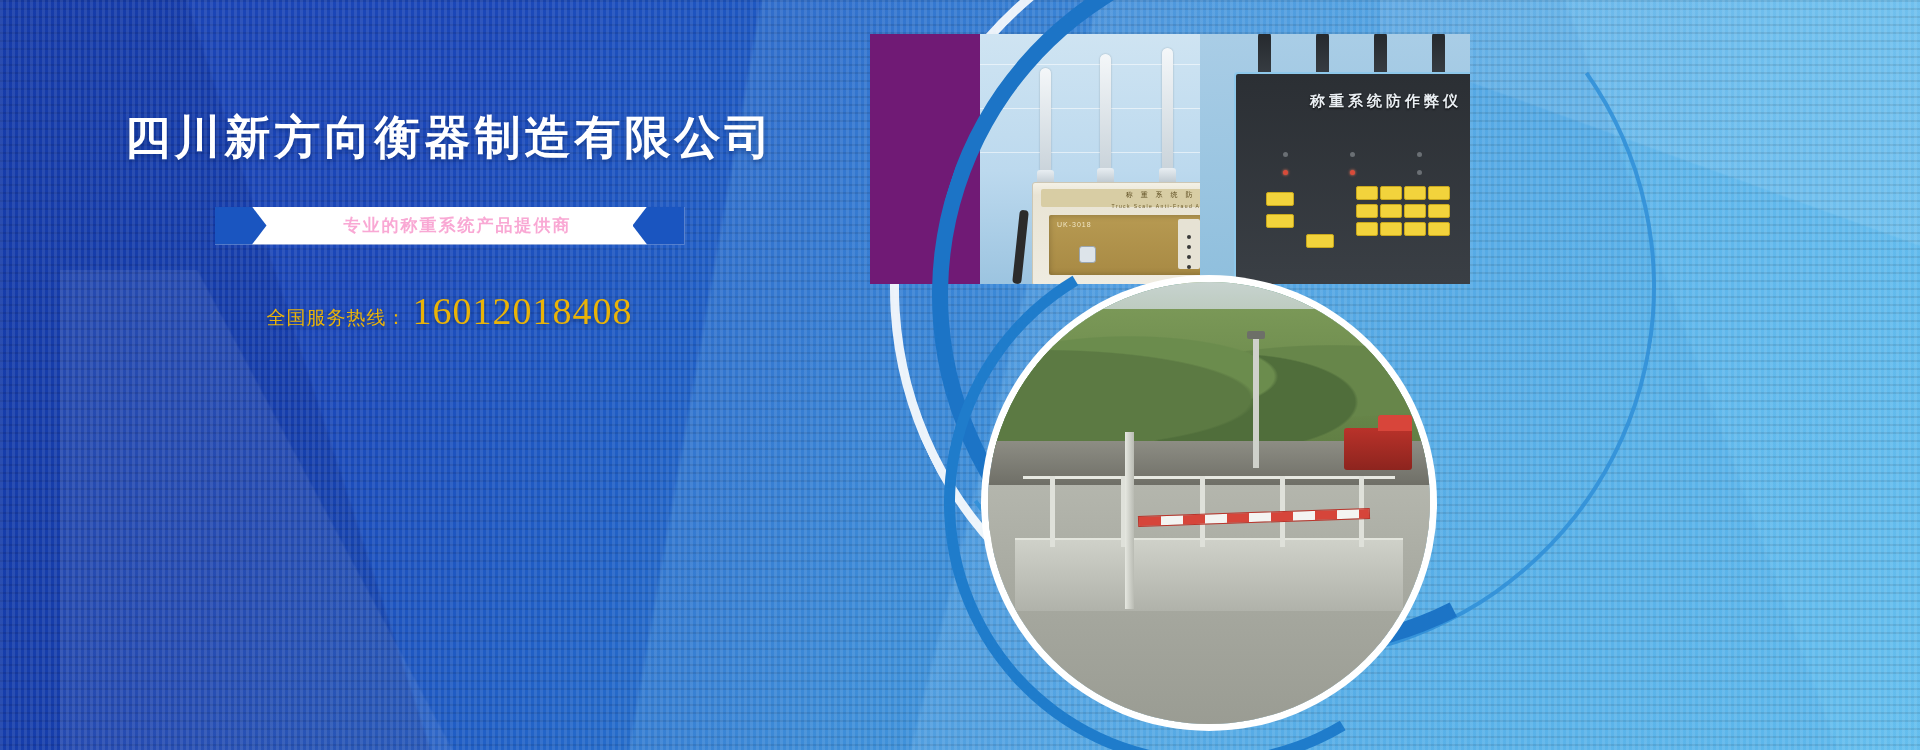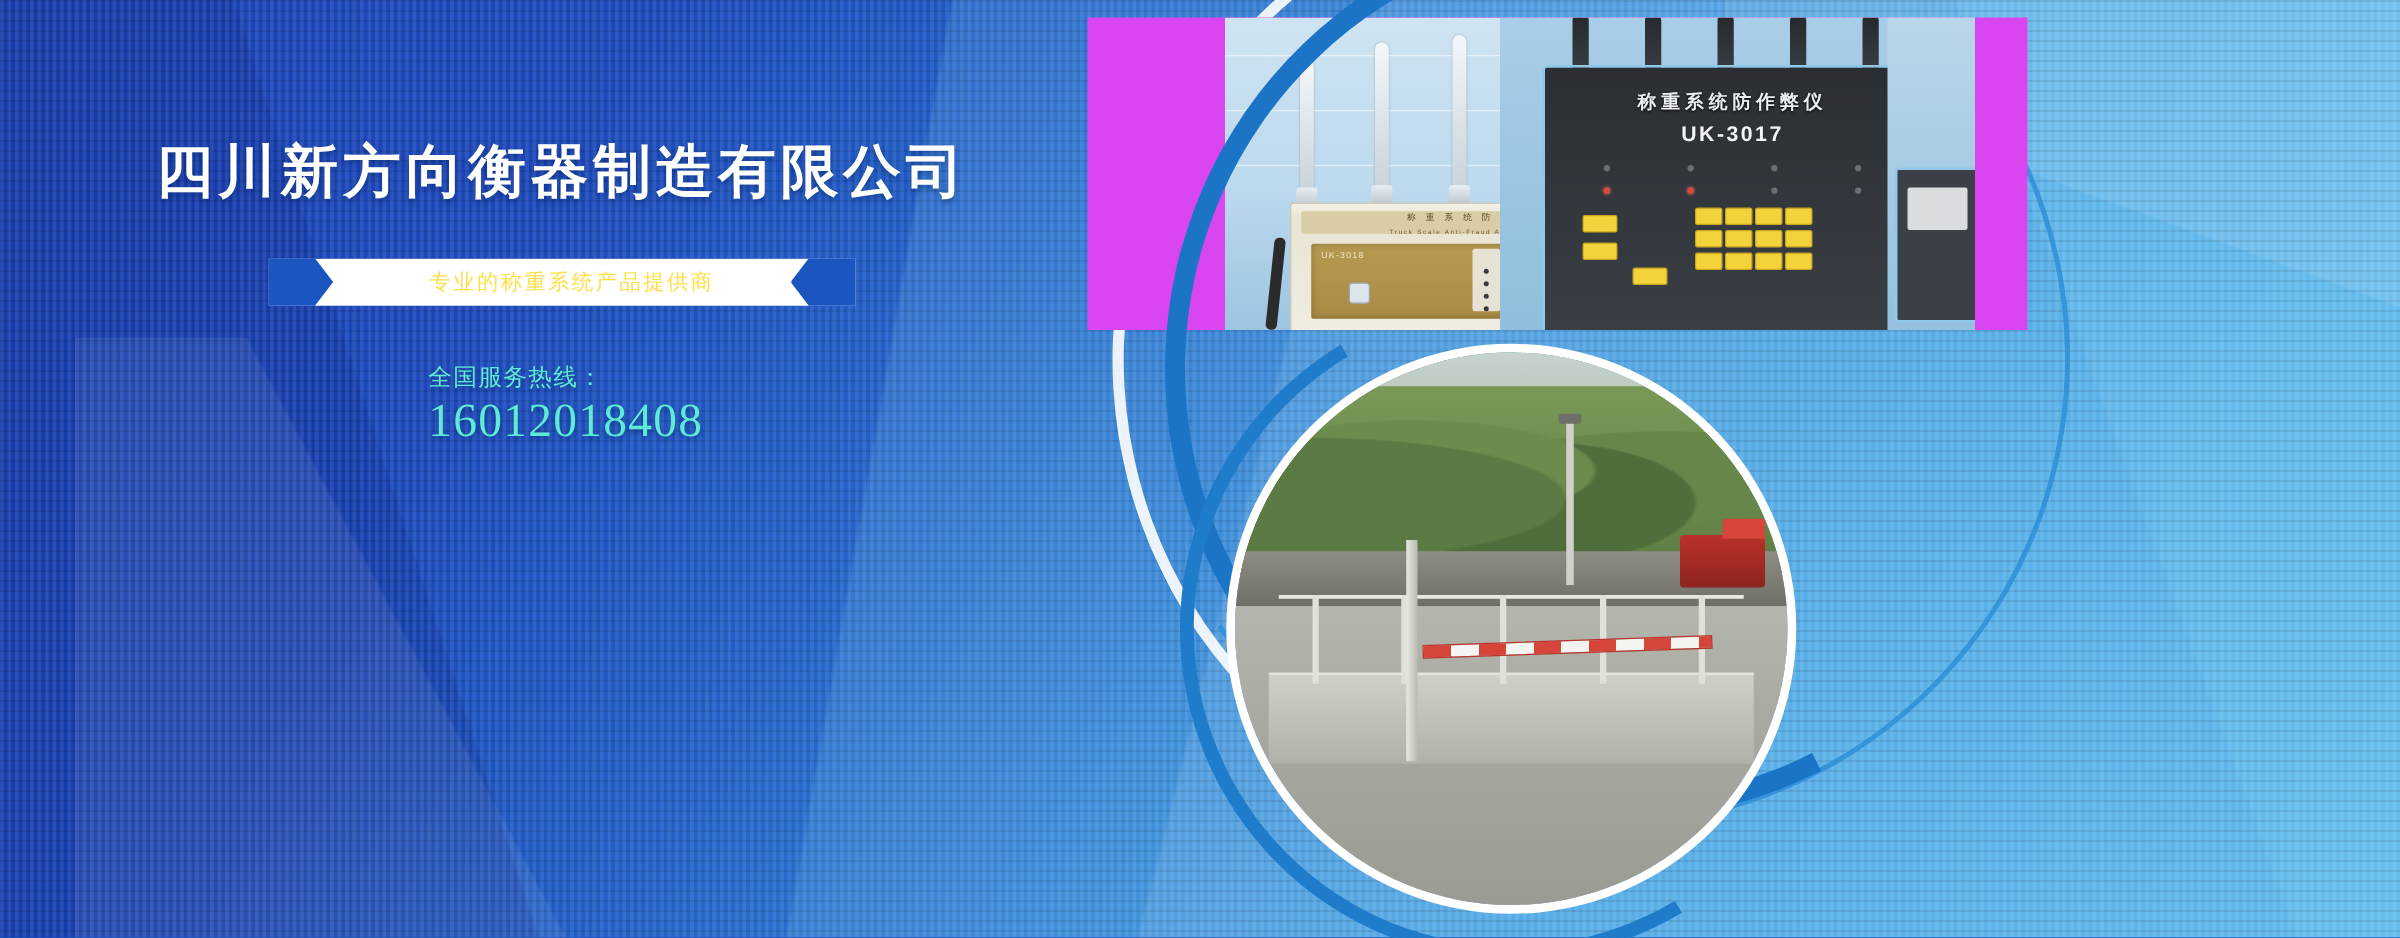--- a/index.html
+++ b/index.html
@@ -79,41 +79,40 @@
     clip-path:polygon(0 0,100% 0,100% 100%,0 100%);
     box-shadow:0 1px 3px rgba(0,20,70,.25);
   }
   .ribbon-arrow{
     position:absolute;top:0;width:52px;height:38px;background:#1a55c0;
   }
   .ribbon-arrow.left{left:0;clip-path:polygon(0 0,72% 0,100% 50%,72% 100%,0 100%);}
   .ribbon-arrow.right{right:0;clip-path:polygon(100% 0,28% 0,0 50%,28% 100%,100% 100%);}
   .ribbon-text{
     position:relative;z-index:3;
-    color:#fde047;font-size:17px;font-weight:normal;letter-spacing:2px;margin-left:16px;
+    color:#f9a8d4;font-size:17px;font-weight:bold;letter-spacing:2px;margin-left:16px;
   }
 
   .body-para{
     margin-top:40px;
     width:700px;
     color:#ffffff;
     font-size:17px;
     line-height:2.05;
     text-align:justify;
     text-align-last:center;
     letter-spacing:.4px;
     text-shadow:0 1px 3px rgba(0,30,90,.4);
   }
 
   .hotline{
     margin-top:44px;
     display:flex;align-items:baseline;justify-content:center;
-    color:#5eead4;
+    color:#eab308;
     text-shadow:0 2px 4px rgba(0,30,90,.45);
-    flex-direction:column;
   }
   .hotline-label{font-size:19px;letter-spacing:1px;}
   .hotline-number{
     font-family:"Liberation Serif","DejaVu Serif",serif;
     font-size:38px;letter-spacing:1px;margin-left:6px;
   }
 
   
   .visual{
     position:absolute;left:860px;top:0;width:1060px;height:750px;
@@ -133,22 +132,22 @@
     transform:rotate(18deg);
   }
   .arc-blue-thin{
     left:46px;top:-88px;width:742px;height:742px;
     border-width:4px;border-bottom-color:#2f8fd8;border-right-color:#2f8fd8;
     transform:rotate(10deg);opacity:.85;
   }
 
   
   .panel-top{
-    position:absolute;left:10px;top:14px;width:752px;height:250px;
-    background:#d946ef;overflow:hidden;
+    position:absolute;left:10px;top:34px;width:600px;height:250px;
+    background:#701a75;overflow:hidden;
   }
   .panel-top-inner{position:absolute;inset:0;overflow:hidden;}
 
   
   .photo1{
     position:absolute;left:110px;top:0;width:600px;height:250px;
     background:linear-gradient(180deg,#cfe4f2 0%,#bcd9ee 55%,#9cc4e0 100%);
     overflow:hidden;
   }
   .wall-line{position:absolute;left:0;width:100%;height:1px;background:rgba(255,255,255,.55);}
@@ -337,21 +336,20 @@
 
         <div class="photo2">
           <div class="antenna-top" style="left:58px"></div>
           <div class="antenna-top" style="left:116px"></div>
           <div class="antenna-top" style="left:174px"></div>
           <div class="antenna-top" style="left:232px"></div>
           <div class="antenna-top" style="left:290px"></div>
 
           <div class="ctrl-body">
             <div class="ctrl-screenlabel">称重系统防作弊仪</div>
-            <div class="ctrl-model">UK-3017</div>
 
             <div class="lamp-row" style="top:78px">
               <span class="lamp off"></span>
                 <span class="lamp off"></span>
               <span class="lamp off"></span>
                 <span class="lamp off"></span>
             </div>
             <div class="lamp-row" style="top:96px">
               <span class="lamp"></span>
                 <span class="lamp"></span>

